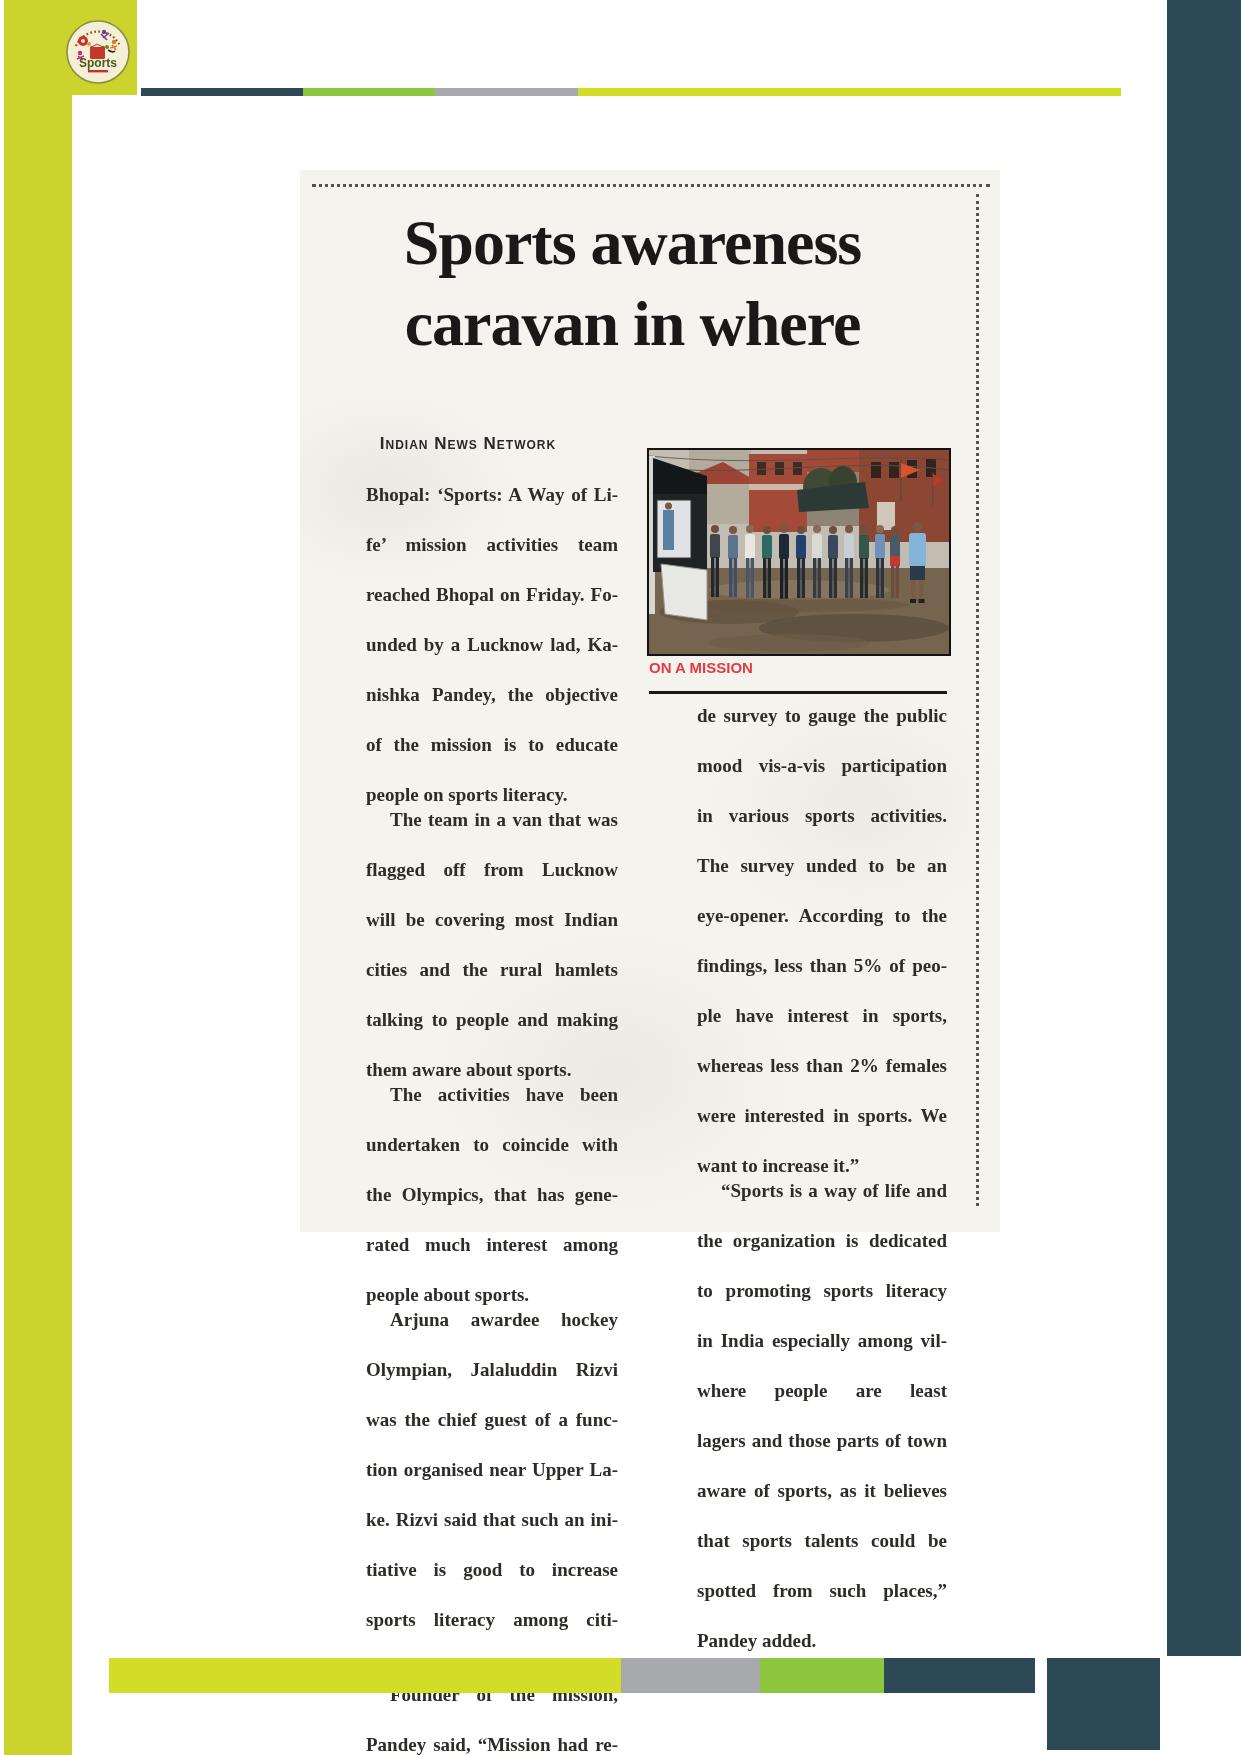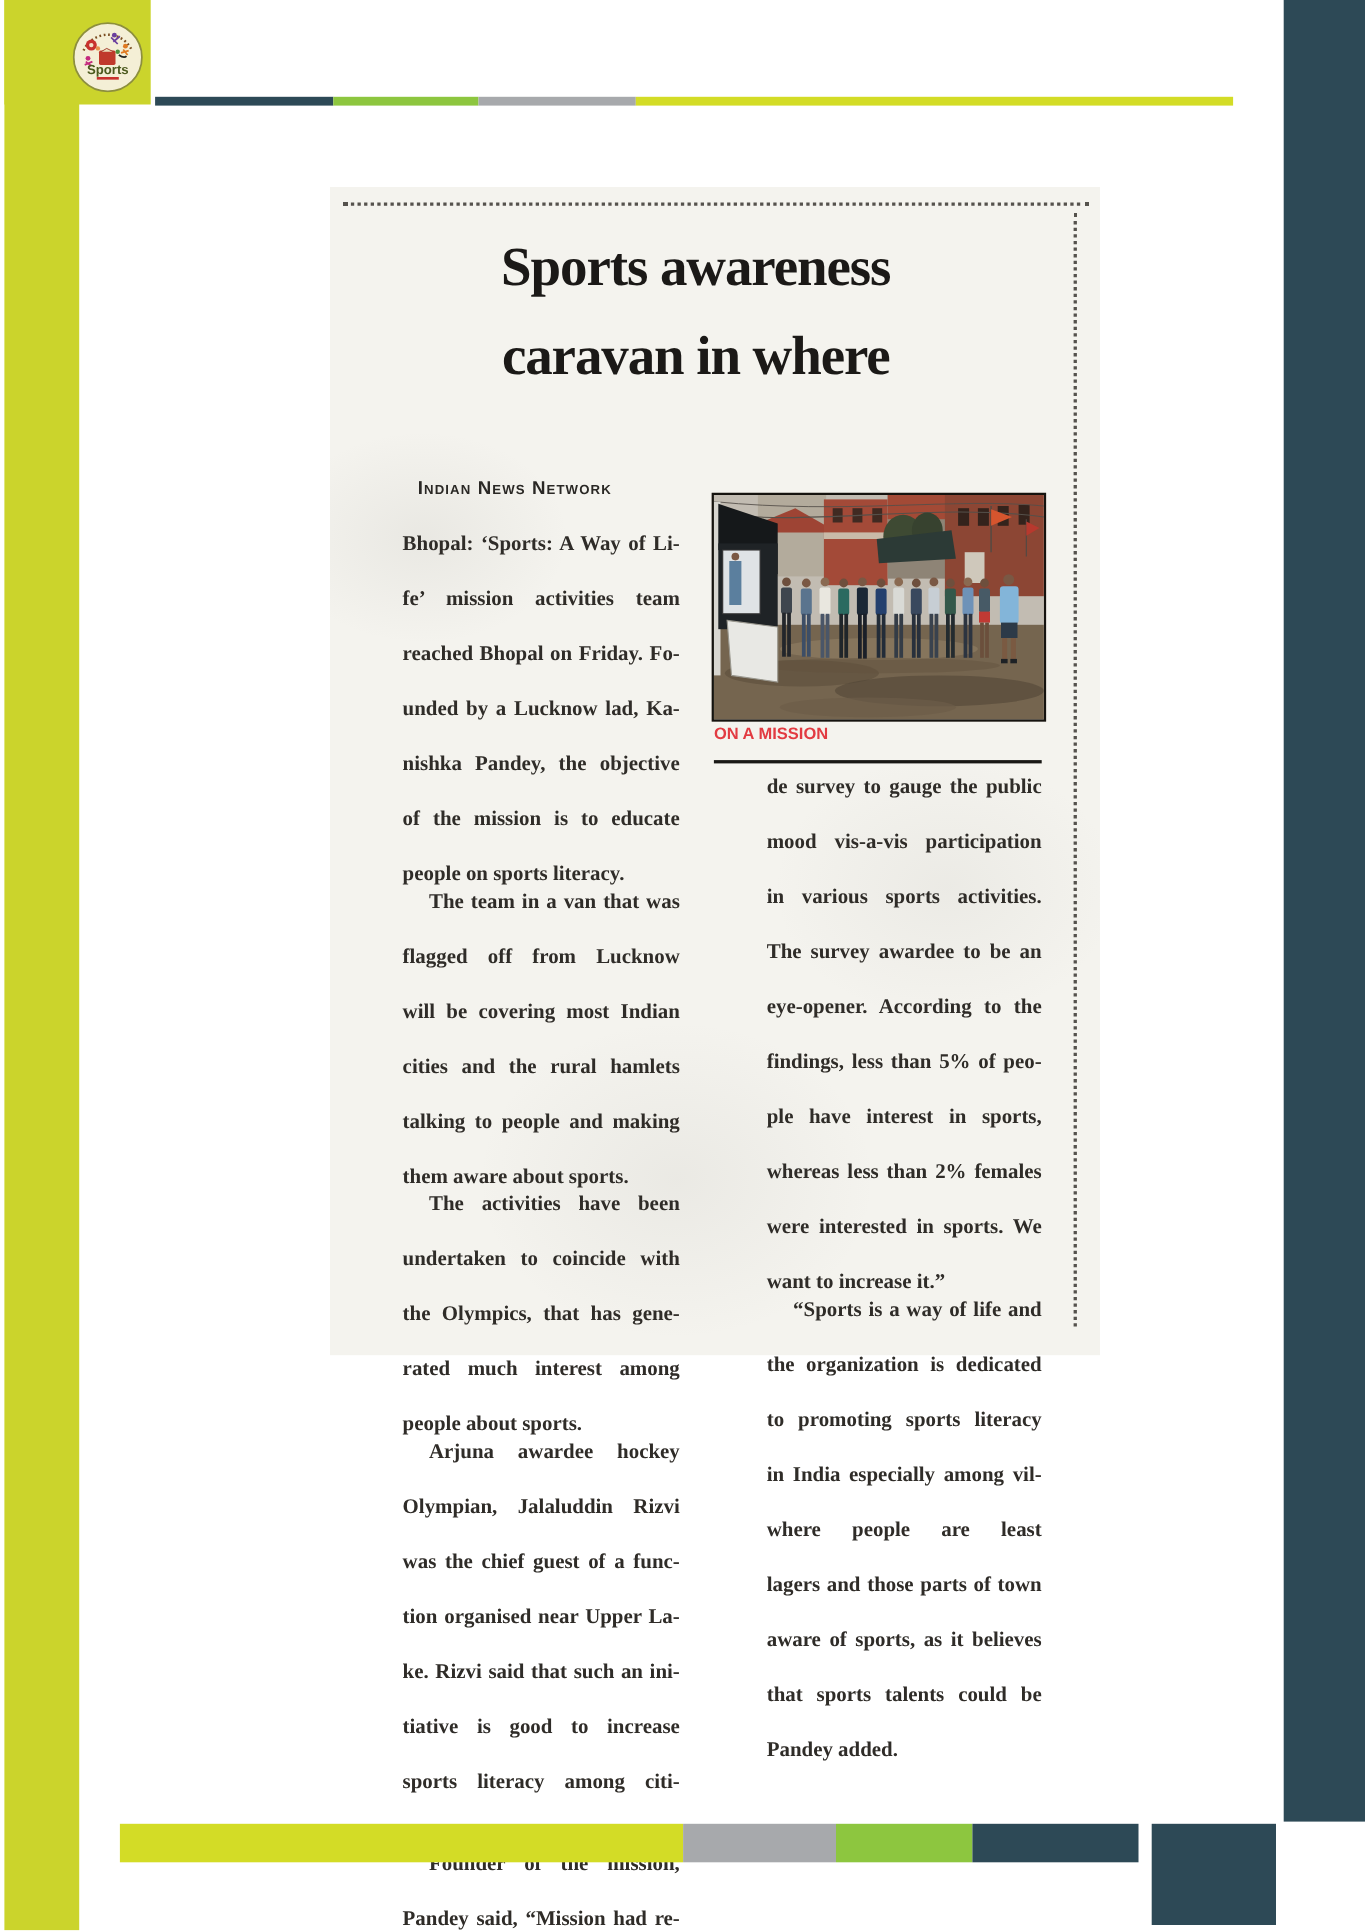--- a/index.html
+++ b/index.html
@@ -30,21 +30,21 @@
   .clip{left:300px;top:170px;width:700px;height:1062px;
         background:
           radial-gradient(ellipse 220px 160px at 12% 30%, rgba(160,158,150,.13), transparent 60%),
           radial-gradient(ellipse 260px 200px at 80% 60%, rgba(160,158,150,.10), transparent 60%),
           radial-gradient(ellipse 300px 240px at 45% 85%, rgba(150,148,140,.10), transparent 60%),
           var(--paper);}
   .dot-top{left:12px;top:14px;width:678px;height:0;border-top:3px dotted #55524d;}
   .dot-right{left:676px;top:24px;width:0;height:1012px;border-left:3px dotted #55524d;}
 
   .headline{left:5px;top:32px;width:655px;text-align:center;color:#1b1917;
-            font-weight:700;font-size:50px;line-height:81px;letter-spacing:-1px;}
+            font-weight:700;font-size:64px;line-height:81px;letter-spacing:-1px;}
   .byline{left:18px;top:264px;width:300px;text-align:center;
           font-family:"Liberation Sans",sans-serif;font-weight:700;font-size:17px;
           font-variant:small-caps;letter-spacing:1px;color:#2a2825;}
 
   .bcol{width:300px;color:var(--ink);font-size:19px;line-height:25px;font-weight:700;}
   .col-left{left:18px;top:312px;}
   .col-right{left:349px;top:533px;width:298px;}
   .bl{text-align:justify;white-space:normal;margin-left:48px;}
   .bl.jf::after{content:"";display:inline-block;width:100%;height:0;}
   .bl.ind{text-indent:24px;}
@@ -277,35 +277,36 @@
       </svg>
     </div>
 
     <div class="abs caption">ON A MISSION</div>
     <div class="abs cap-rule"></div>
 
     <div class="abs bcol col-right">
         <div class="bl jf">de survey to gauge the public</div>
         <div class="bl jf">mood vis-a-vis participation</div>
         <div class="bl jf">in various sports activities.</div>
-        <div class="bl jf">The survey awardee to be an</div>
+        <div class="bl jf">The survey unded to be an</div>
         <div class="bl jf">eye-opener. According to the</div>
         <div class="bl jf">findings, less than 5% of peo-</div>
         <div class="bl jf">ple have interest in sports,</div>
         <div class="bl jf">whereas less than 2% females</div>
         <div class="bl jf">were interested in sports. We</div>
         <div class="bl">want to increase it.”</div>
         <div class="bl jf ind">“Sports is a way of life and</div>
         <div class="bl jf">the organization is dedicated</div>
         <div class="bl jf">to promoting sports literacy</div>
         <div class="bl jf">in India especially among vil-</div>
         <div class="bl jf">where people are least</div>
         <div class="bl jf">lagers and those parts of town</div>
         <div class="bl jf">aware of sports, as it believes</div>
         <div class="bl jf">that sports talents could be</div>
+        <div class="bl jf">spotted from such places,”</div>
         <div class="bl">Pandey added.</div>
       </div>
   </div>
 
   <div class="abs botbar seg-lime" style="left:109px;width:512px;"></div>
   <div class="abs botbar seg-gray" style="left:621px;width:139px;"></div>
   <div class="abs botbar seg-green" style="left:760px;width:124px;"></div>
   <div class="abs botbar seg-navy" style="left:884px;width:151px;"></div>
   <div class="abs br-block"></div>
 

